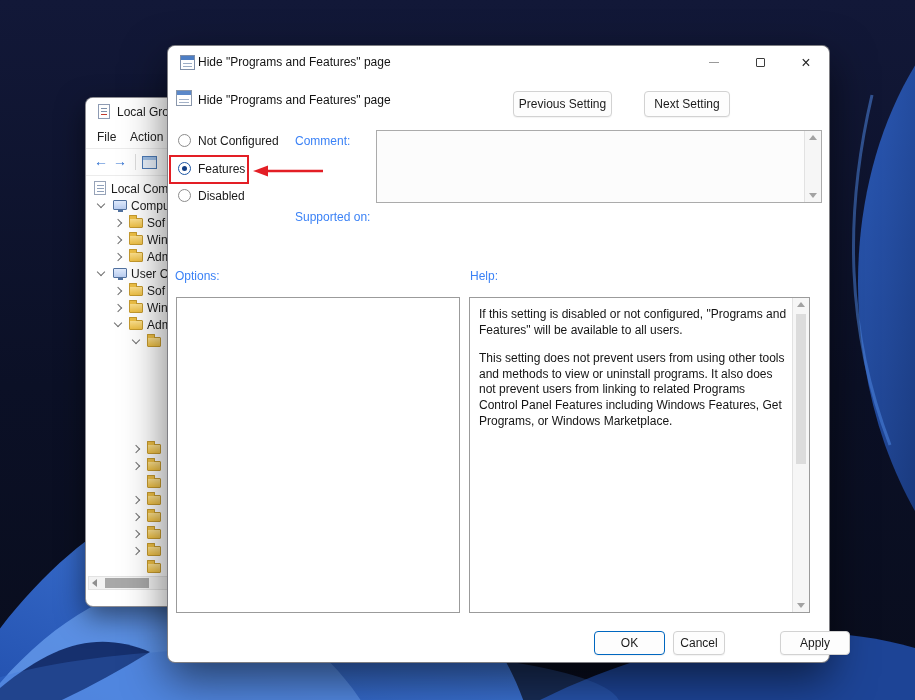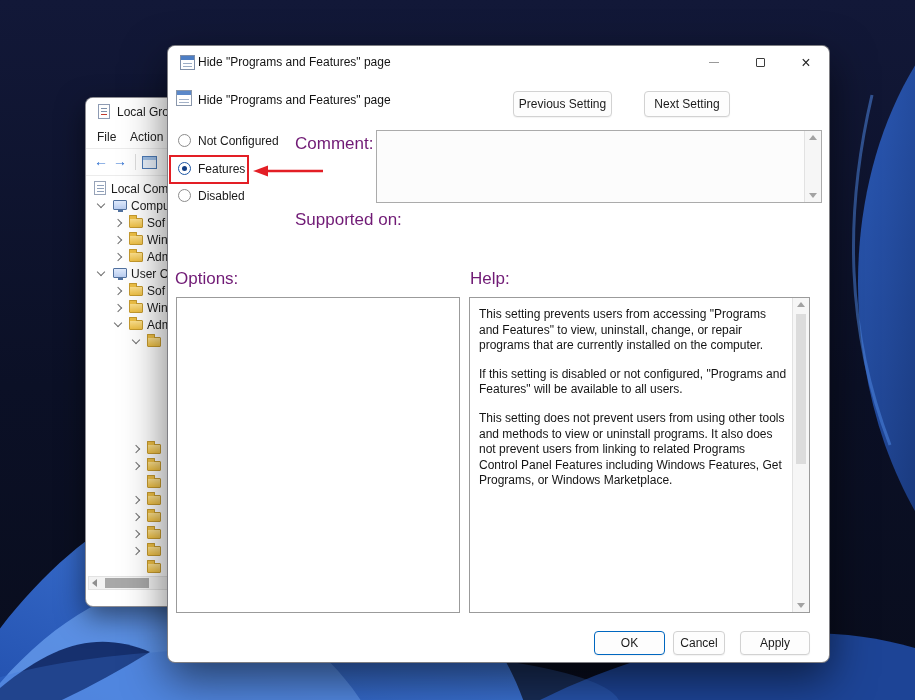--- a/index.html
+++ b/index.html
@@ -58,27 +58,27 @@
   .client{position:absolute;left:0;top:33px;right:0;bottom:0;font-size:12px;color:#1a1a1a}
   .hdr-ico{position:absolute;left:8px;top:11px;width:16px;height:16px;border:1px solid #8a97ab;background:#fff}
   .hdr-ico::before{content:"";position:absolute;left:0;top:0;right:0;height:4px;background:#5b88c9}
   .hdr-ico::after{content:"";position:absolute;left:2px;top:8px;width:10px;height:1px;background:#a3b2c8;box-shadow:0 3px 0 #a3b2c8}
   .hdr-title{position:absolute;left:30px;top:14px;font-size:12px;color:#101010;white-space:nowrap}
   .btn{position:absolute;display:flex;align-items:center;justify-content:center;background:#fdfdfd;border:1px solid #d2d2d2;border-radius:4px;font-size:12px;color:#1a1a1a;box-shadow:0 1px 1px rgba(0,0,0,.05);cursor:default;white-space:nowrap}
   .btn.prev{left:345px;top:12px;width:99px;height:26px}
   .btn.next{left:476px;top:12px;width:86px;height:26px}
   .btn.ok{left:426px;top:552px;width:71px;height:24px;border-color:#0067c0}
   .btn.cancel{left:505px;top:552px;width:52px;height:24px}
-  .btn.apply{left:572px;top:552px;width:70px;height:24px}
+  .btn.apply{left:612px;top:552px;width:70px;height:24px}
   .radio-row{position:absolute;left:10px;height:16px;display:flex;align-items:flex-start;gap:7px;white-space:nowrap}
   .rr1{top:55px}.rr2{top:83px}.rr3{top:110px}
   .rdo{width:13px;height:13px;border-radius:50%;border:1px solid #8c8c8c;background:#fff;position:relative;flex:0 0 auto}
   .rdo.sel{border-color:#1d56a5}
   .rdo.sel::after{content:"";position:absolute;left:3px;top:3px;width:5px;height:5px;border-radius:50%;background:#123f86}
-  .flabel{position:absolute;font-size:17px;color:#701a75;white-space:nowrap}
+  .flabel{position:absolute;font-size:12px;color:#3b82f6;white-space:nowrap}
   .lab-comment{left:127px;top:55px}
   .lab-supported{left:127px;top:131px}
   .lab-options{left:7px;top:190px}
   .lab-help{left:302px;top:190px}
   .tbox{position:absolute;border:1px solid #ababab;background:#fcfcfc}
   .tbox.com{left:208px;top:51px;width:446px;height:73px}
   .tbox.sup{left:208px;top:128px;width:446px;height:46px;background:#f2f2f2}
   .gutter{position:absolute;right:0;top:0;bottom:0;width:17px;background:#f6f6f6;border-left:1px solid #e2e2e2}
   .tri-up{position:absolute;left:4px;top:4px;width:0;height:0;border-left:4px solid transparent;border-right:4px solid transparent;border-bottom:5px solid #a2a2a2}
   .tri-dn{position:absolute;left:4px;bottom:4px;width:0;height:0;border-left:4px solid transparent;border-right:4px solid transparent;border-top:5px solid #a2a2a2}
@@ -282,21 +282,20 @@
 
       <span class="flabel lab-supported">Supported on:</span>
 
       <span class="flabel lab-options">Options:</span>
       <span class="flabel lab-help">Help:</span>
 
       <div class="panel opts"></div>
 
       <div class="panel help">
         <div class="helptext">
-          <p>This setting prevents users from accessing "Programs and Features" to view, uninstall, change, or repair programs that are currently installed on the computer.</p>
           <p>If this setting is disabled or not configured, "Programs and Features" will be available to all users.</p>
           <p>This setting does not prevent users from using other tools and methods to view or uninstall programs.  It also does not prevent users from linking to related Programs Control Panel Features including Windows Features, Get Programs, or Windows Marketplace.</p>
         </div>
         <div class="gutter">
           <span class="tri-up"></span>
           <span class="sb-thumb"></span>
           <span class="tri-dn"></span>
         </div>
       </div>
 

